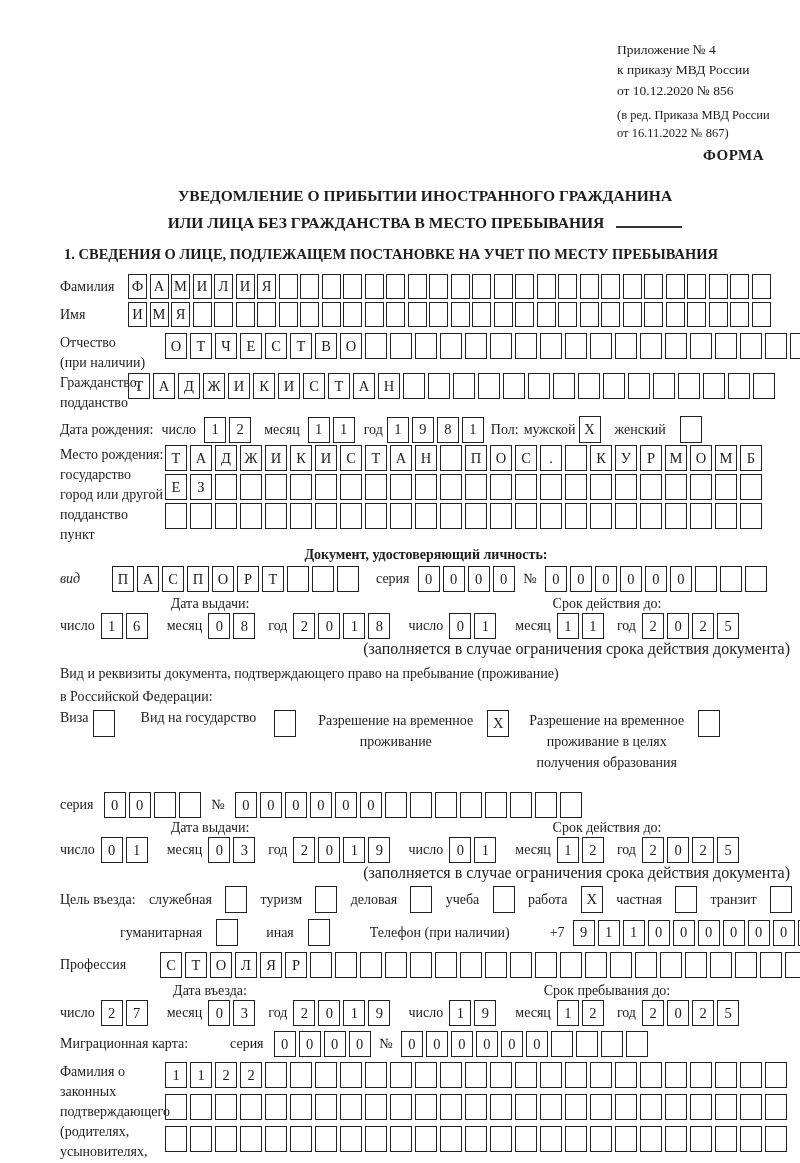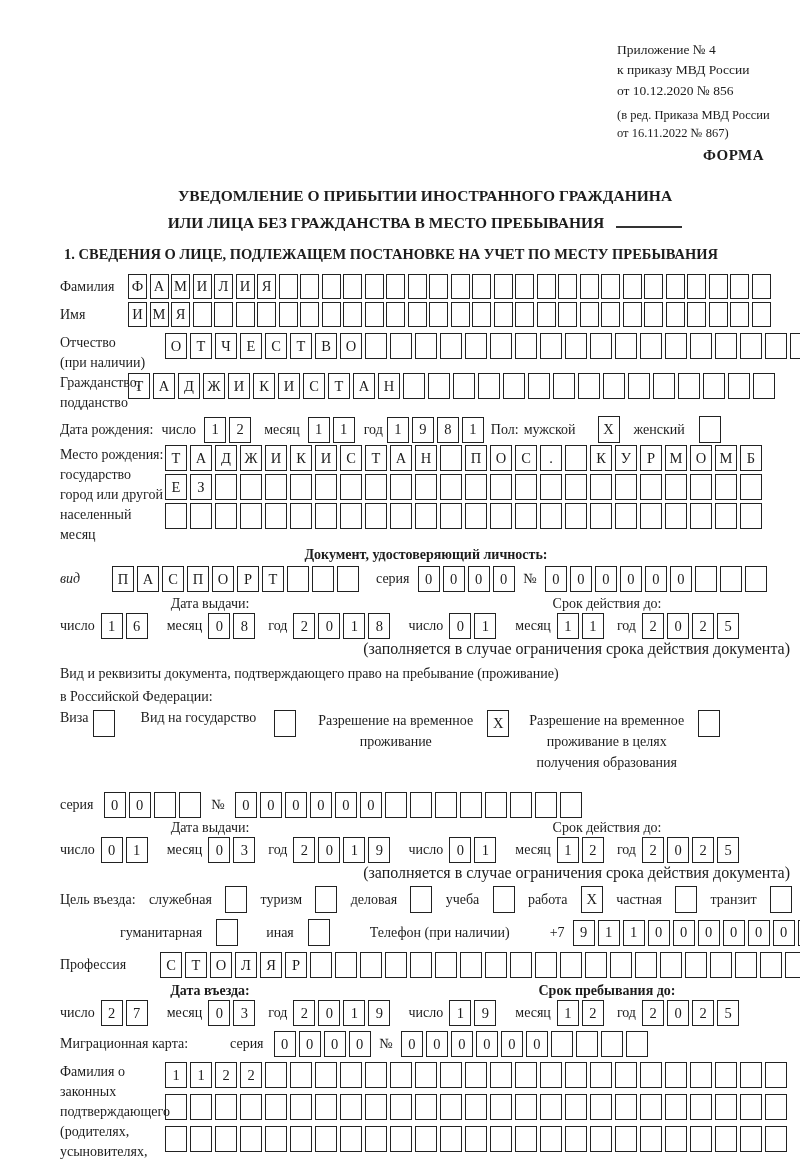--- a/index.html
+++ b/index.html
@@ -213,32 +213,32 @@
           <span class="cell">1</span>
         </span>
       <span class="lbl" style="margin-left:6px;margin-right:4px;">год</span>
       <span class="cells">
           <span class="cell">1</span>
           <span class="cell">9</span>
           <span class="cell">8</span>
           <span class="cell">1</span>
         </span>
       <span class="lbl" style="margin-left:4px;">Пол:</span>
-      <span class="lbl" style="margin-left:5px;margin-right:22px;">мужской</span>
+      <span class="lbl" style="margin-left:5px;margin-right:3px;">мужской</span>
       <span class="checkbox">X</span>
       <span class="lbl" style="margin-left:14px;margin-right:14px;">женский</span>
       <span class="checkbox"></span>
     </div>
 
     <div class="row top" style="margin-bottom:2px;">
       <div class="lblcol" style="width:105px;flex:none;line-height:21px;">
         <div>Место рождения:</div>
         <div>государство</div>
         <div>город или другой</div>
-        <div>населенный месяц</div>
+        <div>подданство пункт</div>
       </div>
       <div class="cellcol">
         <div class="cells">
             <span class="cell">Т</span>
             <span class="cell">А</span>
             <span class="cell">Д</span>
             <span class="cell">Ж</span>
             <span class="cell">И</span>
             <span class="cell">К</span>
             <span class="cell">И</span>
@@ -562,21 +562,21 @@
           <span class="cell"></span>
           <span class="cell"></span>
           <span class="cell"></span>
           <span class="cell"></span>
           <span class="cell"></span>
           <span class="cell"></span>
           <span class="cell"></span>
         </span>
     </div>
 
-    <div class="row heads" style="margin-bottom:1px;font-weight:bold;">
+    <div class="row heads" style="margin-bottom:1px;">
       <div style="width:300px;text-align:center;">Дата въезда:</div>
       <div style="width:330px;text-align:center;margin-left:auto;margin-right:20px;">Срок пребывания до:</div>
     </div>
 
     <div class="row" style="margin-bottom:5px;">
       <div class="dg">
         <span class="lbl">число</span>
         <span class="cells">
             <span class="cell">2</span>
             <span class="cell">7</span>

